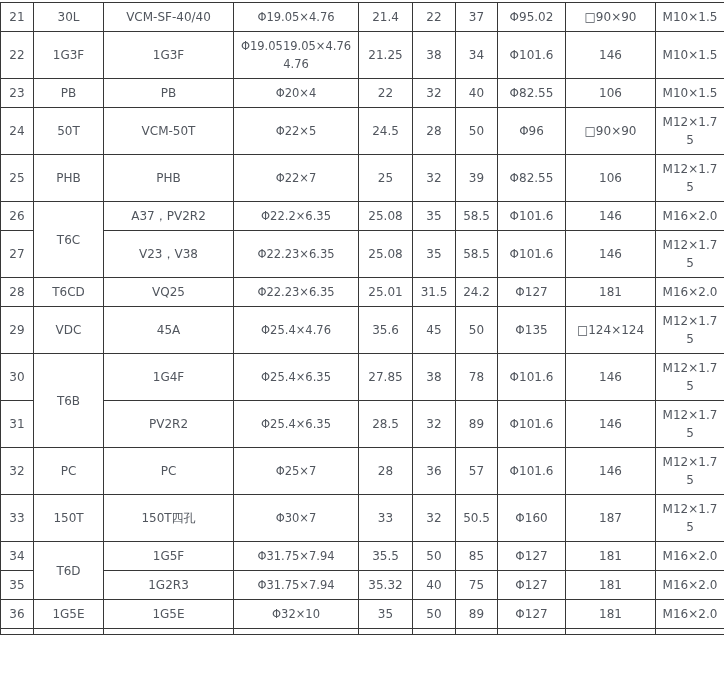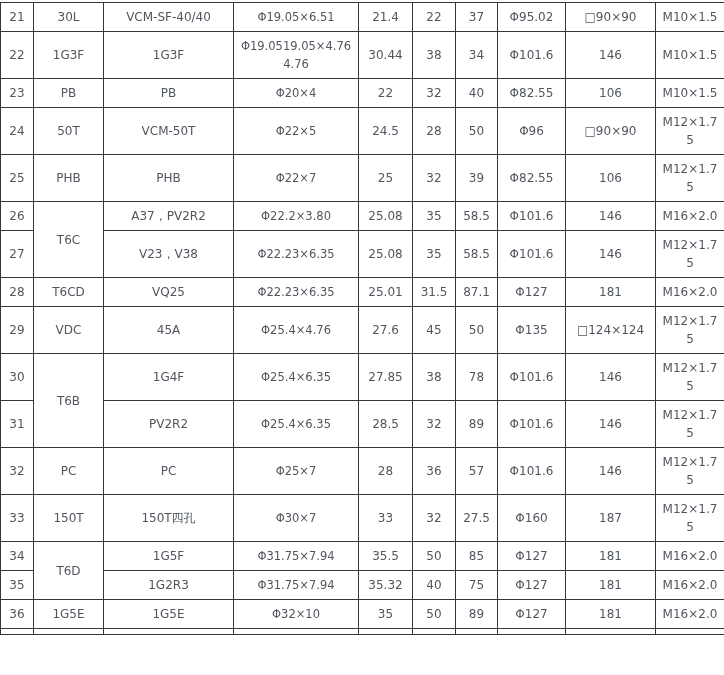--- a/index.html
+++ b/index.html
@@ -71,34 +71,34 @@
         <col class="c6">
         <col class="c7">
         <col class="c8">
         <col class="c9">
     </colgroup>
     <tbody>
         <tr>
           <td class="c0">21</td>
           <td class="c1">30L</td>
           <td class="c2">VCM-SF-40/40</td>
-          <td class="c3">Φ19.05×6.51</td>
+          <td class="c3">Φ19.05×4.76</td>
           <td class="c4">21.4</td>
           <td class="c5">22</td>
           <td class="c6">37</td>
           <td class="c7">Φ95.02</td>
           <td class="c8">□90×90</td>
           <td class="c9">M10×1.5</td>
         </tr>
         <tr>
           <td class="c0">22</td>
           <td class="c1">1G3F</td>
           <td class="c2">1G3F</td>
           <td class="c3">Φ19.0519.05×4.764.76</td>
-          <td class="c4">30.44</td>
+          <td class="c4">21.25</td>
           <td class="c5">38</td>
           <td class="c6">34</td>
           <td class="c7">Φ101.6</td>
           <td class="c8">146</td>
           <td class="c9">M10×1.5</td>
         </tr>
         <tr>
           <td class="c0">23</td>
           <td class="c1">PB</td>
           <td class="c2">PB</td>
@@ -131,21 +131,21 @@
           <td class="c5">32</td>
           <td class="c6">39</td>
           <td class="c7">Φ82.55</td>
           <td class="c8">106</td>
           <td class="c9">M12×1.75</td>
         </tr>
         <tr>
           <td class="c0">26</td>
           <td class="c1" rowspan="2">T6C</td>
           <td class="c2">A37，PV2R2</td>
-          <td class="c3">Φ22.2×3.80</td>
+          <td class="c3">Φ22.2×6.35</td>
           <td class="c4">25.08</td>
           <td class="c5">35</td>
           <td class="c6">58.5</td>
           <td class="c7">Φ101.6</td>
           <td class="c8">146</td>
           <td class="c9">M16×2.0</td>
         </tr>
         <tr>
           <td class="c0">27</td>
           <td class="c2">V23，V38</td>
@@ -157,31 +157,31 @@
           <td class="c8">146</td>
           <td class="c9">M12×1.75</td>
         </tr>
         <tr>
           <td class="c0">28</td>
           <td class="c1">T6CD</td>
           <td class="c2">VQ25</td>
           <td class="c3">Φ22.23×6.35</td>
           <td class="c4">25.01</td>
           <td class="c5">31.5</td>
-          <td class="c6">87.1</td>
+          <td class="c6">24.2</td>
           <td class="c7">Φ127</td>
           <td class="c8">181</td>
           <td class="c9">M16×2.0</td>
         </tr>
         <tr>
           <td class="c0">29</td>
           <td class="c1">VDC</td>
           <td class="c2">45A</td>
           <td class="c3">Φ25.4×4.76</td>
-          <td class="c4">27.6</td>
+          <td class="c4">35.6</td>
           <td class="c5">45</td>
           <td class="c6">50</td>
           <td class="c7">Φ135</td>
           <td class="c8">□124×124</td>
           <td class="c9">M12×1.75</td>
         </tr>
         <tr>
           <td class="c0">30</td>
           <td class="c1" rowspan="2">T6B</td>
           <td class="c2">1G4F</td>
@@ -216,21 +216,21 @@
           <td class="c8">146</td>
           <td class="c9">M12×1.75</td>
         </tr>
         <tr>
           <td class="c0">33</td>
           <td class="c1">150T</td>
           <td class="c2">150T四孔</td>
           <td class="c3">Φ30×7</td>
           <td class="c4">33</td>
           <td class="c5">32</td>
-          <td class="c6">27.5</td>
+          <td class="c6">50.5</td>
           <td class="c7">Φ160</td>
           <td class="c8">187</td>
           <td class="c9">M12×1.75</td>
         </tr>
         <tr>
           <td class="c0">34</td>
           <td class="c1" rowspan="2">T6D</td>
           <td class="c2">1G5F</td>
           <td class="c3">Φ31.75×7.94</td>
           <td class="c4">35.5</td>

